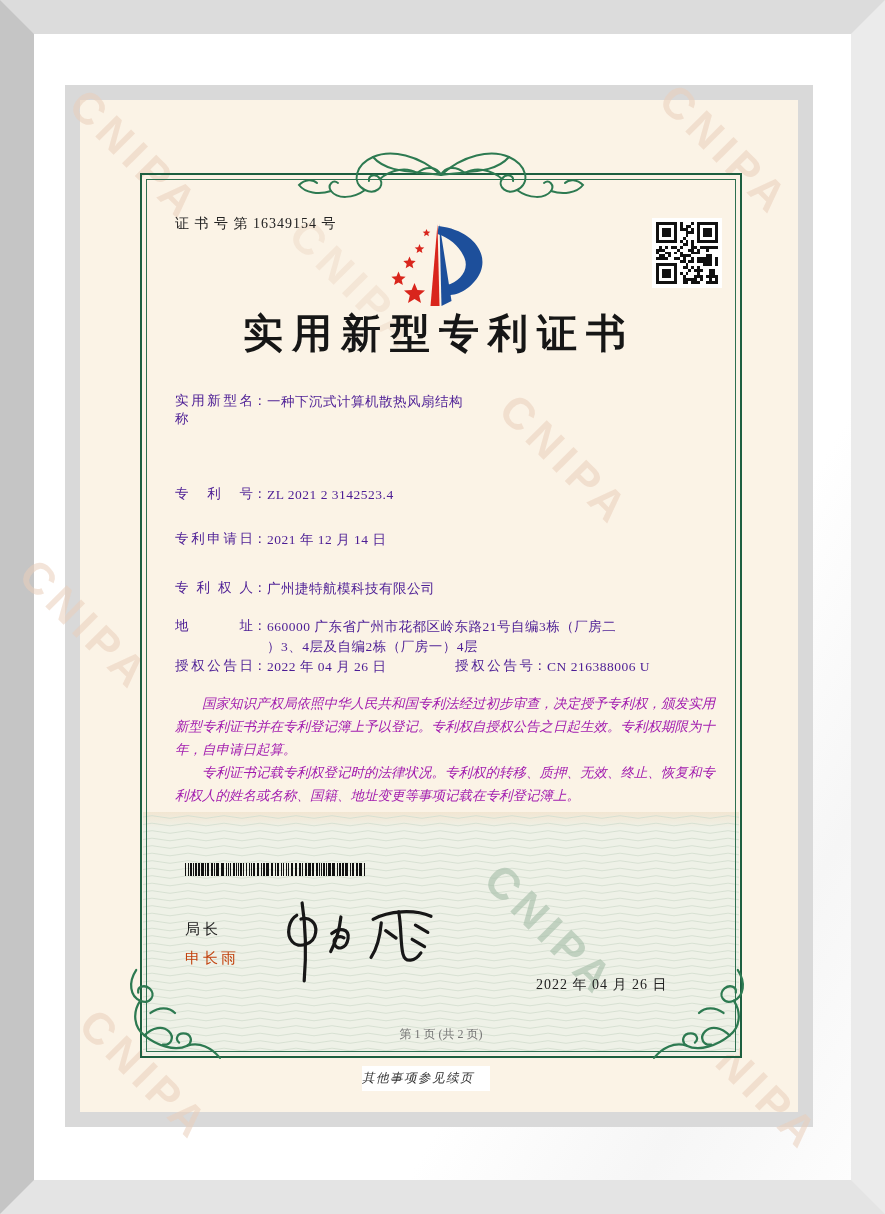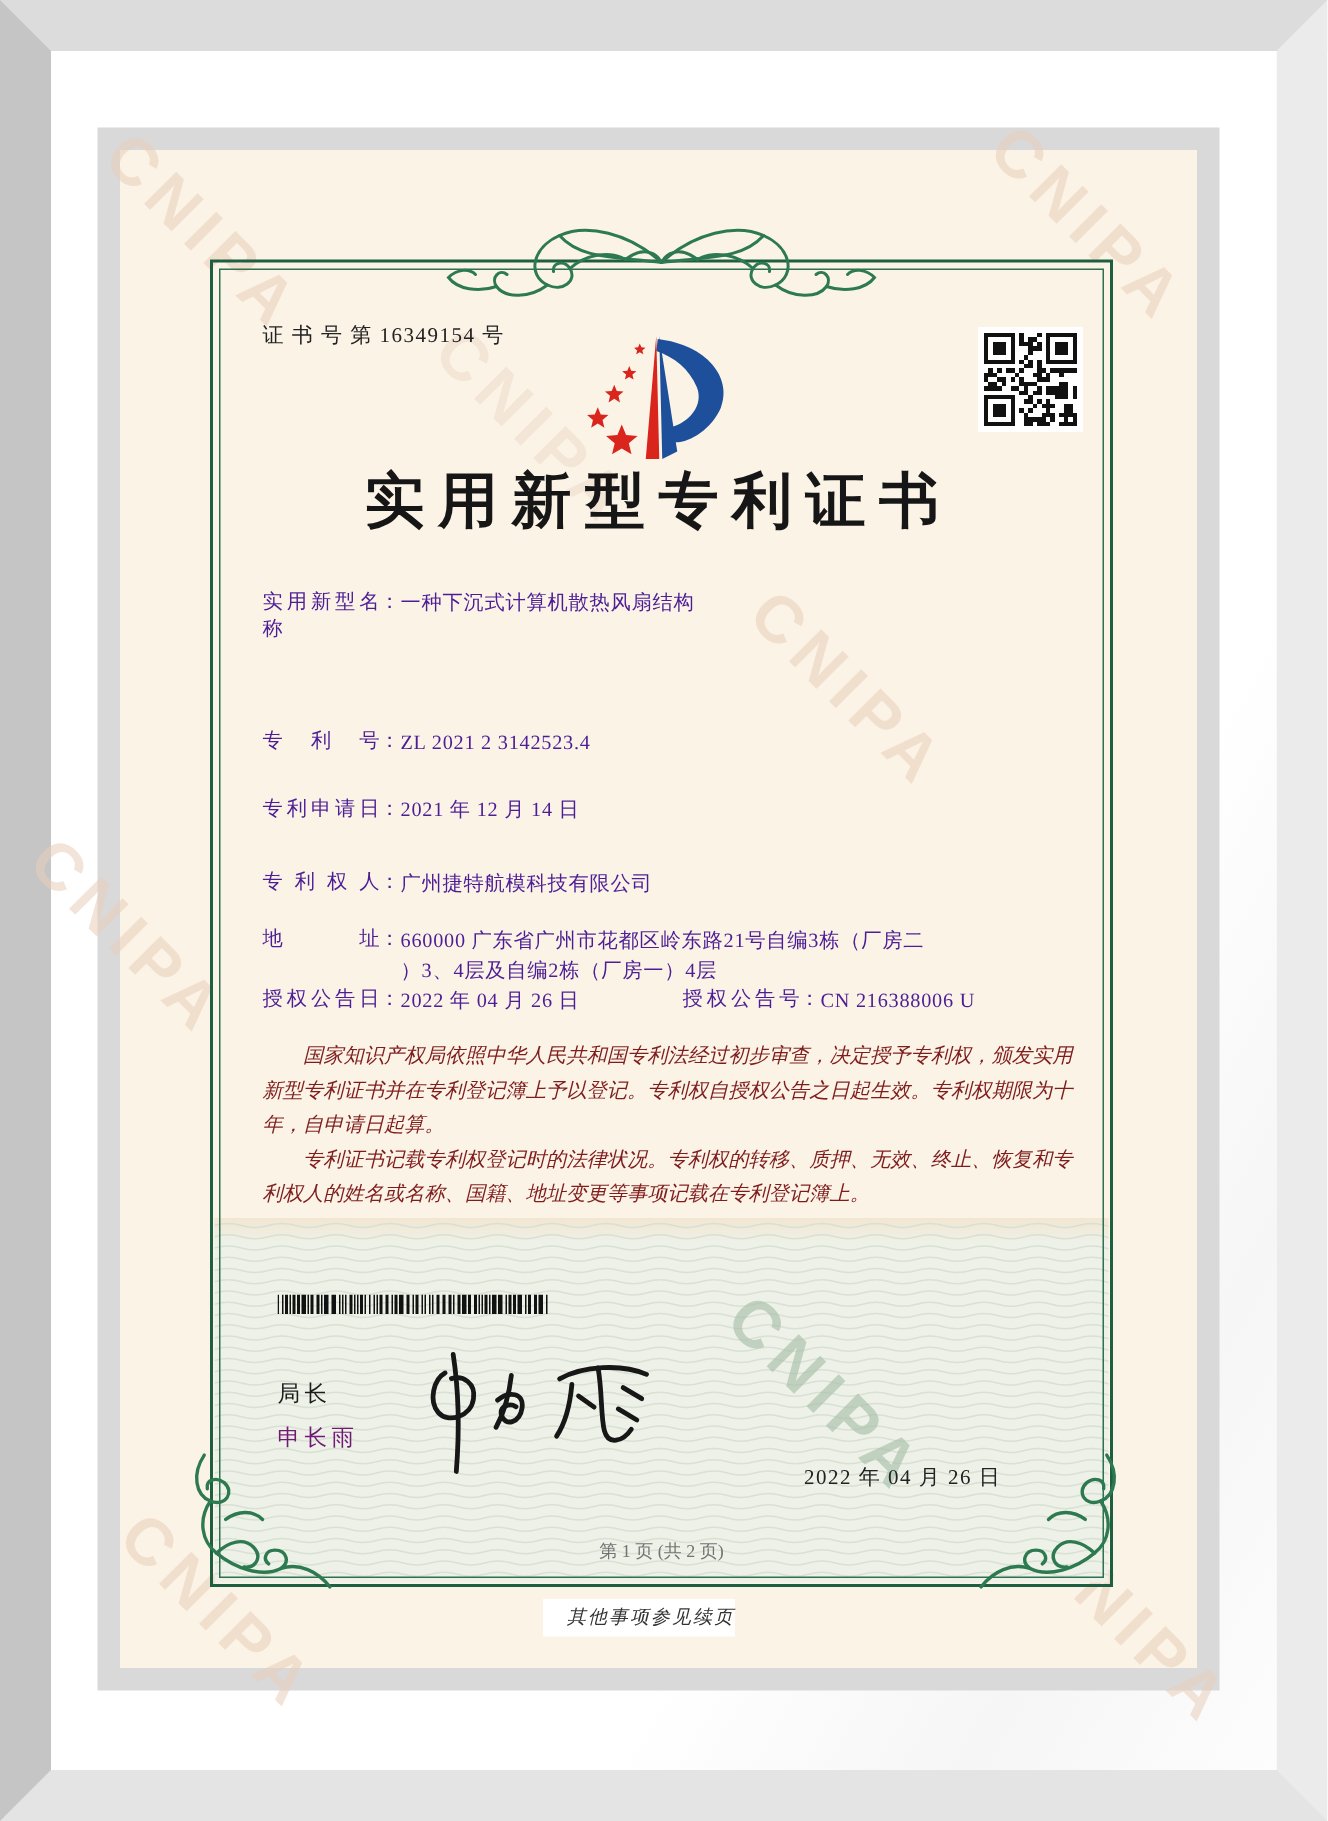--- a/index.html
+++ b/index.html
@@ -25,33 +25,33 @@
   .qr{position:absolute;left:572px;top:118px;width:62px;height:62px;background:#fff;padding:4px;}
   .title{position:absolute;left:0;top:206px;width:100%;text-align:center;
          font-size:40px;font-weight:bold;letter-spacing:9px;color:#161616;}
   .frow{position:absolute;left:95px;width:560px;font-size:13.5px;color:#4c1d95;}
   .flabel{display:inline-block;width:78px;text-align:justify;text-align-last:justify;
           text-justify:inter-character;vertical-align:top;}
   .fcolon{display:inline-block;width:14px;vertical-align:top;}
   .fvalue{display:inline-block;vertical-align:top;letter-spacing:.5px;max-width:460px;line-height:20px;}
   .pair2{position:absolute;left:280px;top:0;}
   .paras{position:absolute;left:95px;top:592px;width:552px;font-size:13.5px;line-height:23px;
-         color:#7f1d1d;font-style:italic;}
+         color:#a21caf;font-style:italic;}
   .paras p{margin:0;text-indent:2em;}
   .barcode{position:absolute;left:105px;top:763px;}
   .director-title{position:absolute;left:105px;top:820px;font-size:15px;color:#1c1c1c;
         font-family:"Liberation Sans","DejaVu Sans",sans-serif;letter-spacing:3px;}
-  .director-name{position:absolute;left:105px;top:849px;font-size:15px;color:#701a75;
+  .director-name{position:absolute;left:105px;top:849px;font-size:15px;color:#c2410c;
         font-family:"Liberation Sans","DejaVu Sans",sans-serif;letter-spacing:3px;}
   .sig{position:absolute;left:185px;top:790px;transform:rotate(-3deg);}
   .issue-date{position:absolute;left:456px;top:876px;font-size:14px;color:#222;letter-spacing:1px;}
   .pageinfo{position:absolute;left:60px;top:926px;width:602px;text-align:center;
             font-size:12px;color:#737373;}
   .contnote{position:absolute;left:282px;top:966px;width:128px;height:25px;background:#ffffff;
-            text-align:right;line-height:25px;font-size:12.5px;color:#333;
+            text-align:left;line-height:25px;font-size:12.5px;color:#333;
             letter-spacing:1.5px;font-style:italic;}
   .topornament{position:absolute;left:211px;top:45px;}
   .cfl{position:absolute;left:48px;top:868px;}
   .cfr{position:absolute;left:572px;top:868px;transform:scaleX(-1);}
 </style>
 </head>
 <body>
 
 <div class="frame">
   <div class="bevel"></div>

